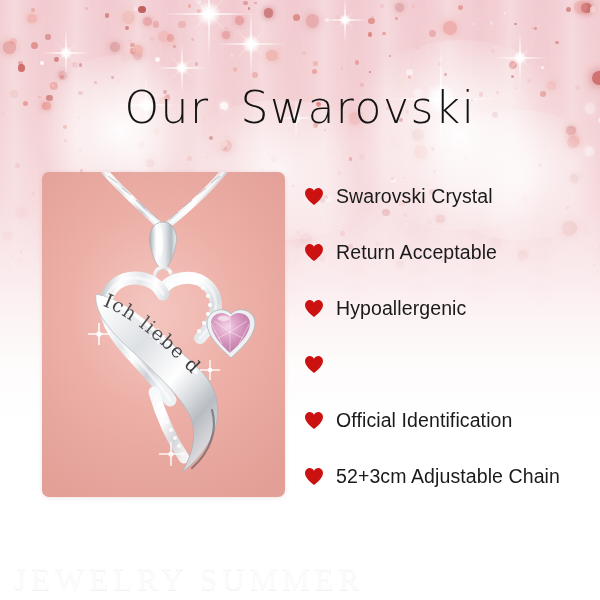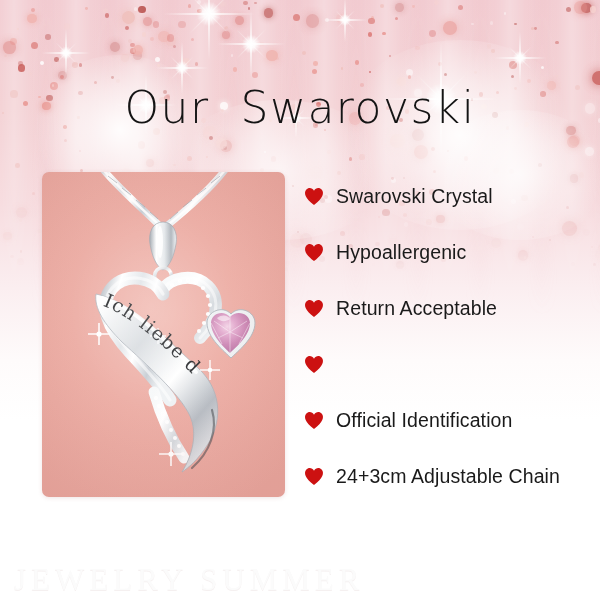--- a/index.html
+++ b/index.html
@@ -773,42 +773,42 @@
       <div class="feature-row">
         <span class="heart-bullet"><svg viewBox="0 0 24 22" width="22" height="20" aria-hidden="true">
             <path fill="#cc1111" d="M12 21 C 2 13.5, 0.6 7.8, 3.4 4.2 C 6 0.9, 10.2 1.9, 12 5.2 C 13.8 1.9, 18 0.9, 20.6 4.2 C 23.4 7.8, 22 13.5, 12 21 Z"></path>
           </svg></span>
         <span class="feature-label">Swarovski Crystal</span>
       </div>
       <div class="feature-row">
         <span class="heart-bullet"><svg viewBox="0 0 24 22" width="22" height="20" aria-hidden="true">
             <path fill="#cc1111" d="M12 21 C 2 13.5, 0.6 7.8, 3.4 4.2 C 6 0.9, 10.2 1.9, 12 5.2 C 13.8 1.9, 18 0.9, 20.6 4.2 C 23.4 7.8, 22 13.5, 12 21 Z"></path>
           </svg></span>
-        <span class="feature-label">Hypoallergenic</span>
+        <span class="feature-label">Return Acceptable</span>
       </div>
       <div class="feature-row">
         <span class="heart-bullet"><svg viewBox="0 0 24 22" width="22" height="20" aria-hidden="true">
             <path fill="#cc1111" d="M12 21 C 2 13.5, 0.6 7.8, 3.4 4.2 C 6 0.9, 10.2 1.9, 12 5.2 C 13.8 1.9, 18 0.9, 20.6 4.2 C 23.4 7.8, 22 13.5, 12 21 Z"></path>
           </svg></span>
-        <span class="feature-label">Return Acceptable</span>
+        <span class="feature-label">Hypoallergenic</span>
       </div>
       <div class="feature-row">
         <span class="heart-bullet"><svg viewBox="0 0 24 22" width="22" height="20" aria-hidden="true">
             <path fill="#cc1111" d="M12 21 C 2 13.5, 0.6 7.8, 3.4 4.2 C 6 0.9, 10.2 1.9, 12 5.2 C 13.8 1.9, 18 0.9, 20.6 4.2 C 23.4 7.8, 22 13.5, 12 21 Z"></path>
           </svg></span>
       </div>
       <div class="feature-row">
         <span class="heart-bullet"><svg viewBox="0 0 24 22" width="22" height="20" aria-hidden="true">
             <path fill="#cc1111" d="M12 21 C 2 13.5, 0.6 7.8, 3.4 4.2 C 6 0.9, 10.2 1.9, 12 5.2 C 13.8 1.9, 18 0.9, 20.6 4.2 C 23.4 7.8, 22 13.5, 12 21 Z"></path>
           </svg></span>
         <span class="feature-label">Official Identification</span>
       </div>
       <div class="feature-row">
         <span class="heart-bullet"><svg viewBox="0 0 24 22" width="22" height="20" aria-hidden="true">
             <path fill="#cc1111" d="M12 21 C 2 13.5, 0.6 7.8, 3.4 4.2 C 6 0.9, 10.2 1.9, 12 5.2 C 13.8 1.9, 18 0.9, 20.6 4.2 C 23.4 7.8, 22 13.5, 12 21 Z"></path>
           </svg></span>
-        <span class="feature-label">24+3cm Adjustable Chain</span>
+        <span class="feature-label">52+3cm Adjustable Chain</span>
       </div>
     </div>
 
   <div class="watermark">JEWELRY SUMMER</div>
 
 </div>
 
 </body></html>

